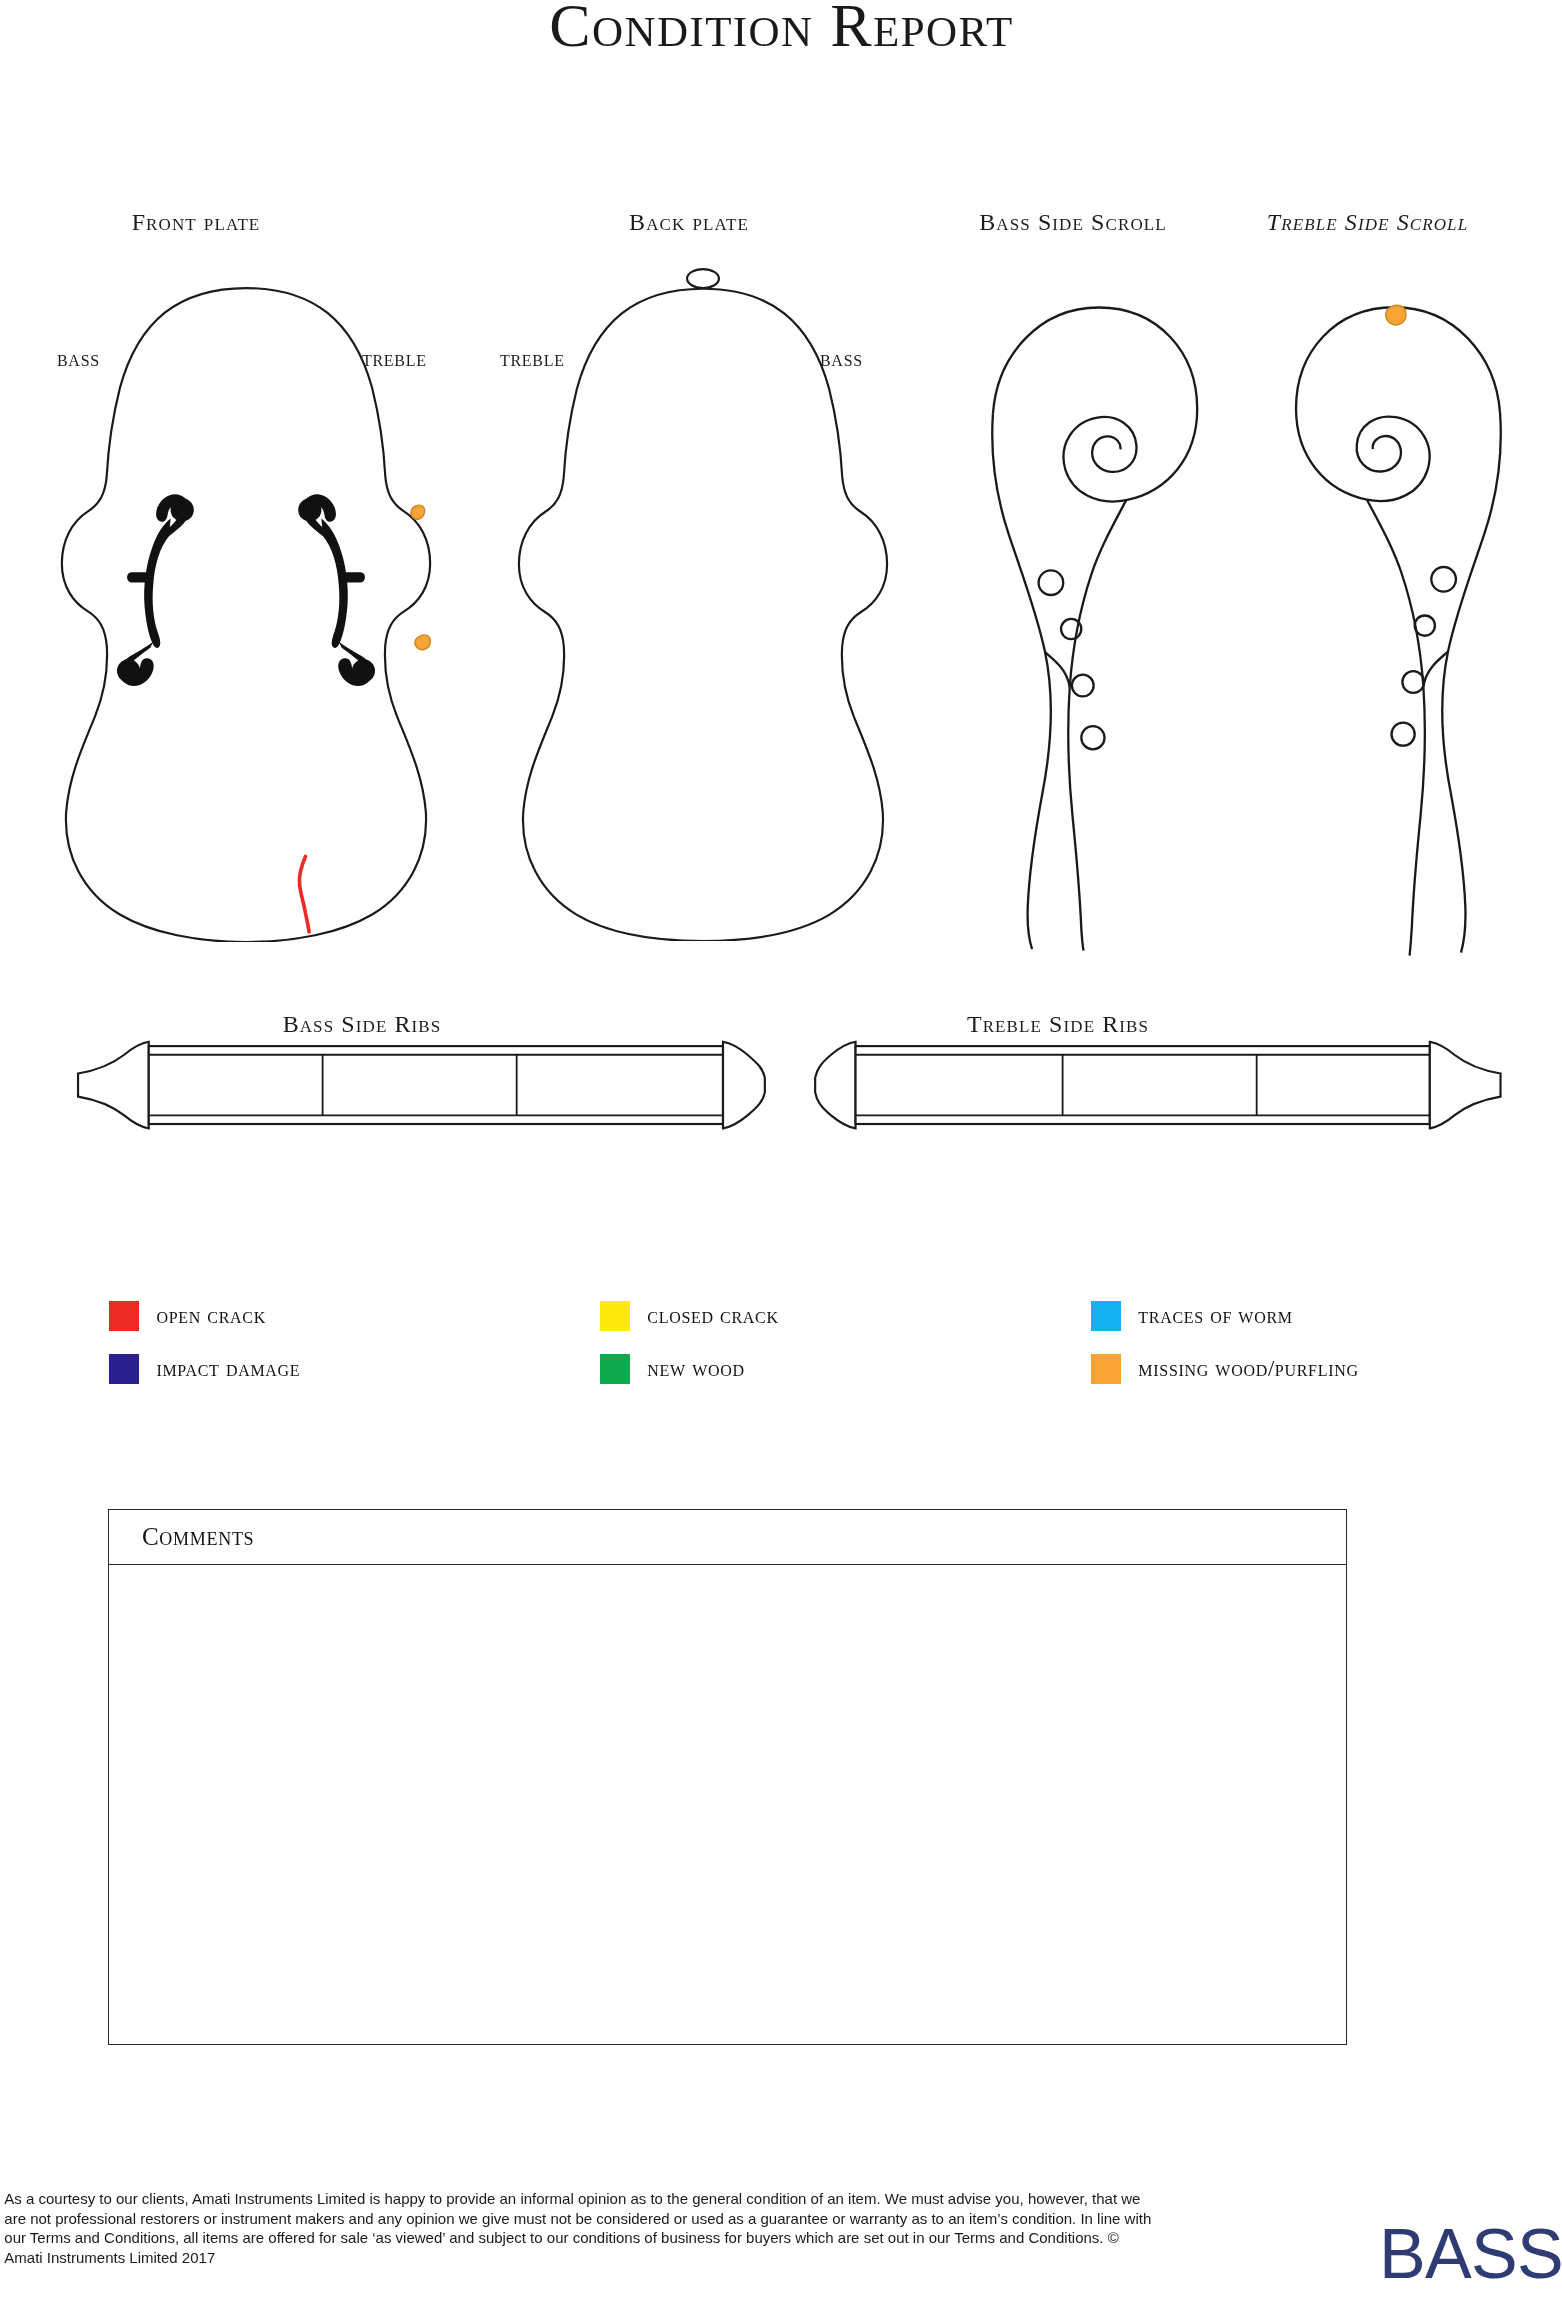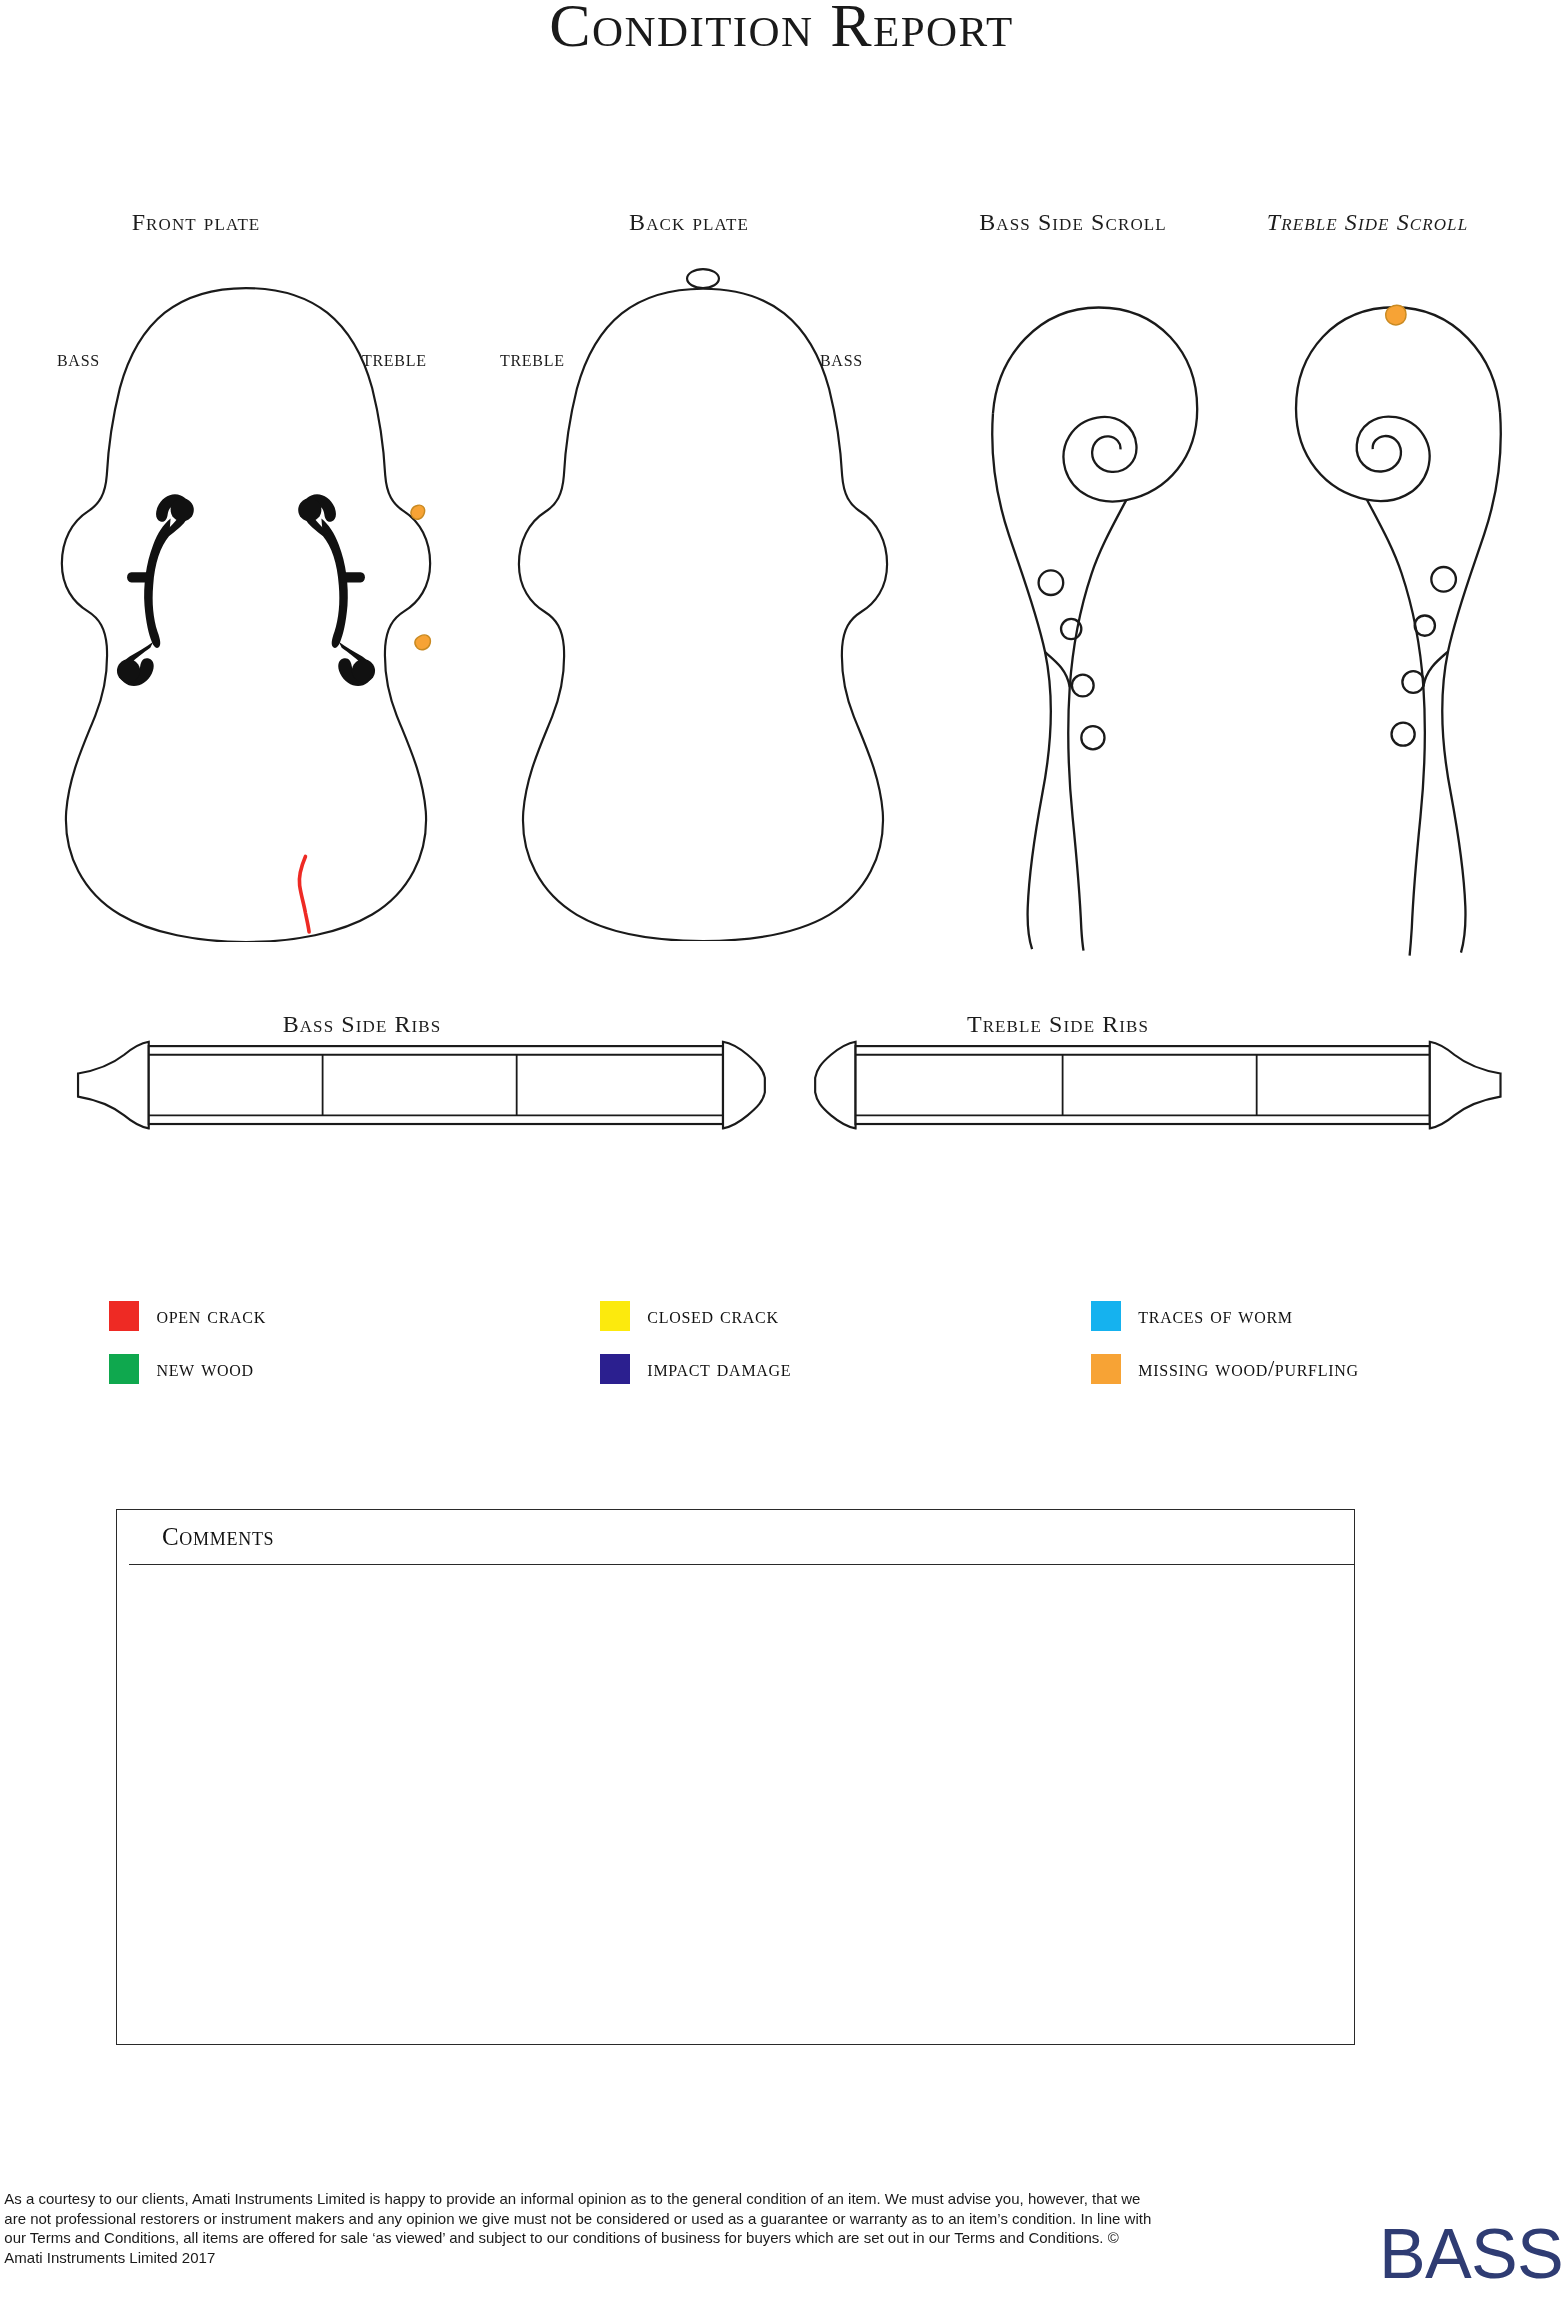--- a/index.html
+++ b/index.html
@@ -91,27 +91,26 @@
     font-size: 22.5px;
     letter-spacing: 0.7px;
     margin-left: 17.4px;
     color: #111111;
     white-space: nowrap;
   }
 
   
   .comments-box {
     position: absolute;
-    left: 116px;
+    left: 108px;
     top: 1509px;
     width: 1239px;
     height: 536px;
     border: 1.4px solid #2a2a2a;
     box-sizing: border-box;
-    padding-left: 12px;
   }
   .comments-head {
     height: 55px;
     border-bottom: 1.4px solid #2a2a2a;
     box-sizing: border-box;
     display: flex;
     align-items: center;
     padding-left: 33px;
   }
   .comments-head span {
@@ -368,26 +367,26 @@
         <span class="swatch" style="background:#fcea0d;"></span>
         <span class="legend-label">closed crack</span>
       </div>
       <div class="legend-item last">
         <span class="swatch" style="background:#15b2ef;"></span>
         <span class="legend-label">traces of worm</span>
       </div>
     </div>
     <div class="legend-row">
       <div class="legend-item">
+        <span class="swatch" style="background:#2b1f8f;"></span>
+        <span class="legend-label">impact damage</span>
+      </div>
+      <div class="legend-item">
         <span class="swatch" style="background:#0fa84e;"></span>
         <span class="legend-label">new wood</span>
-      </div>
-      <div class="legend-item">
-        <span class="swatch" style="background:#2b1f8f;"></span>
-        <span class="legend-label">impact damage</span>
       </div>
       <div class="legend-item last">
         <span class="swatch" style="background:#f7a335;"></span>
         <span class="legend-label">missing wood/purfling</span>
       </div>
     </div>
   </div>
 
   <div class="comments-box">
     <div class="comments-head">

